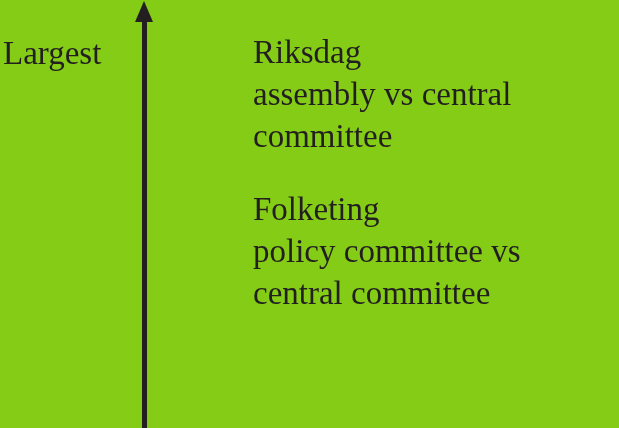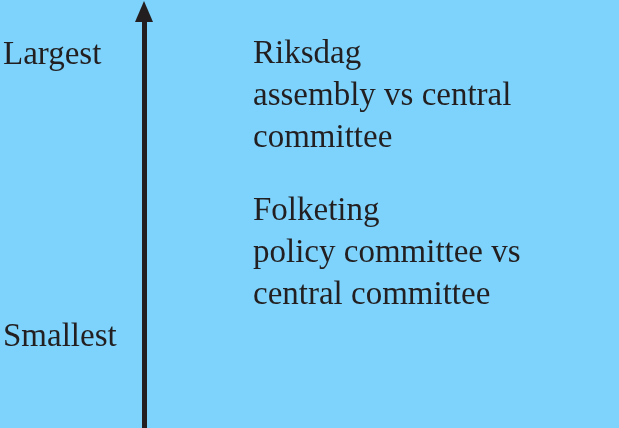--- a/index.html
+++ b/index.html
@@ -4,21 +4,21 @@
 <style>
   html, body {
     margin: 0;
     padding: 0;
     background: #ffffff;
   }
   .canvas {
     position: relative;
     width: 619px;
     height: 428px;
-    background: #7dd3fc;
+    background: #84cc16;
     overflow: hidden;
     font-family: "Liberation Serif", "DejaVu Serif", serif;
     color: #231f20;
   }
   .side-label {
     position: absolute;
     left: 3px;
     font-size: 33px;
     line-height: 42px;
     white-space: pre-line;
@@ -59,21 +59,20 @@
 
 <div class="canvas">
 
   <div class="arrow">
     <div class="arrow-head"></div>
     <div class="arrow-shaft"></div>
   </div>
 
   <div class="side-label label-largest">Largest</div>
 
-  <div class="side-label label-smallest">Smallest</div>
 
   <div class="item item-1">Riksdag
 assembly vs central
 committee</div>
 
   <div class="item item-2">Folketing
 policy committee vs
 central committee</div>
 
 

